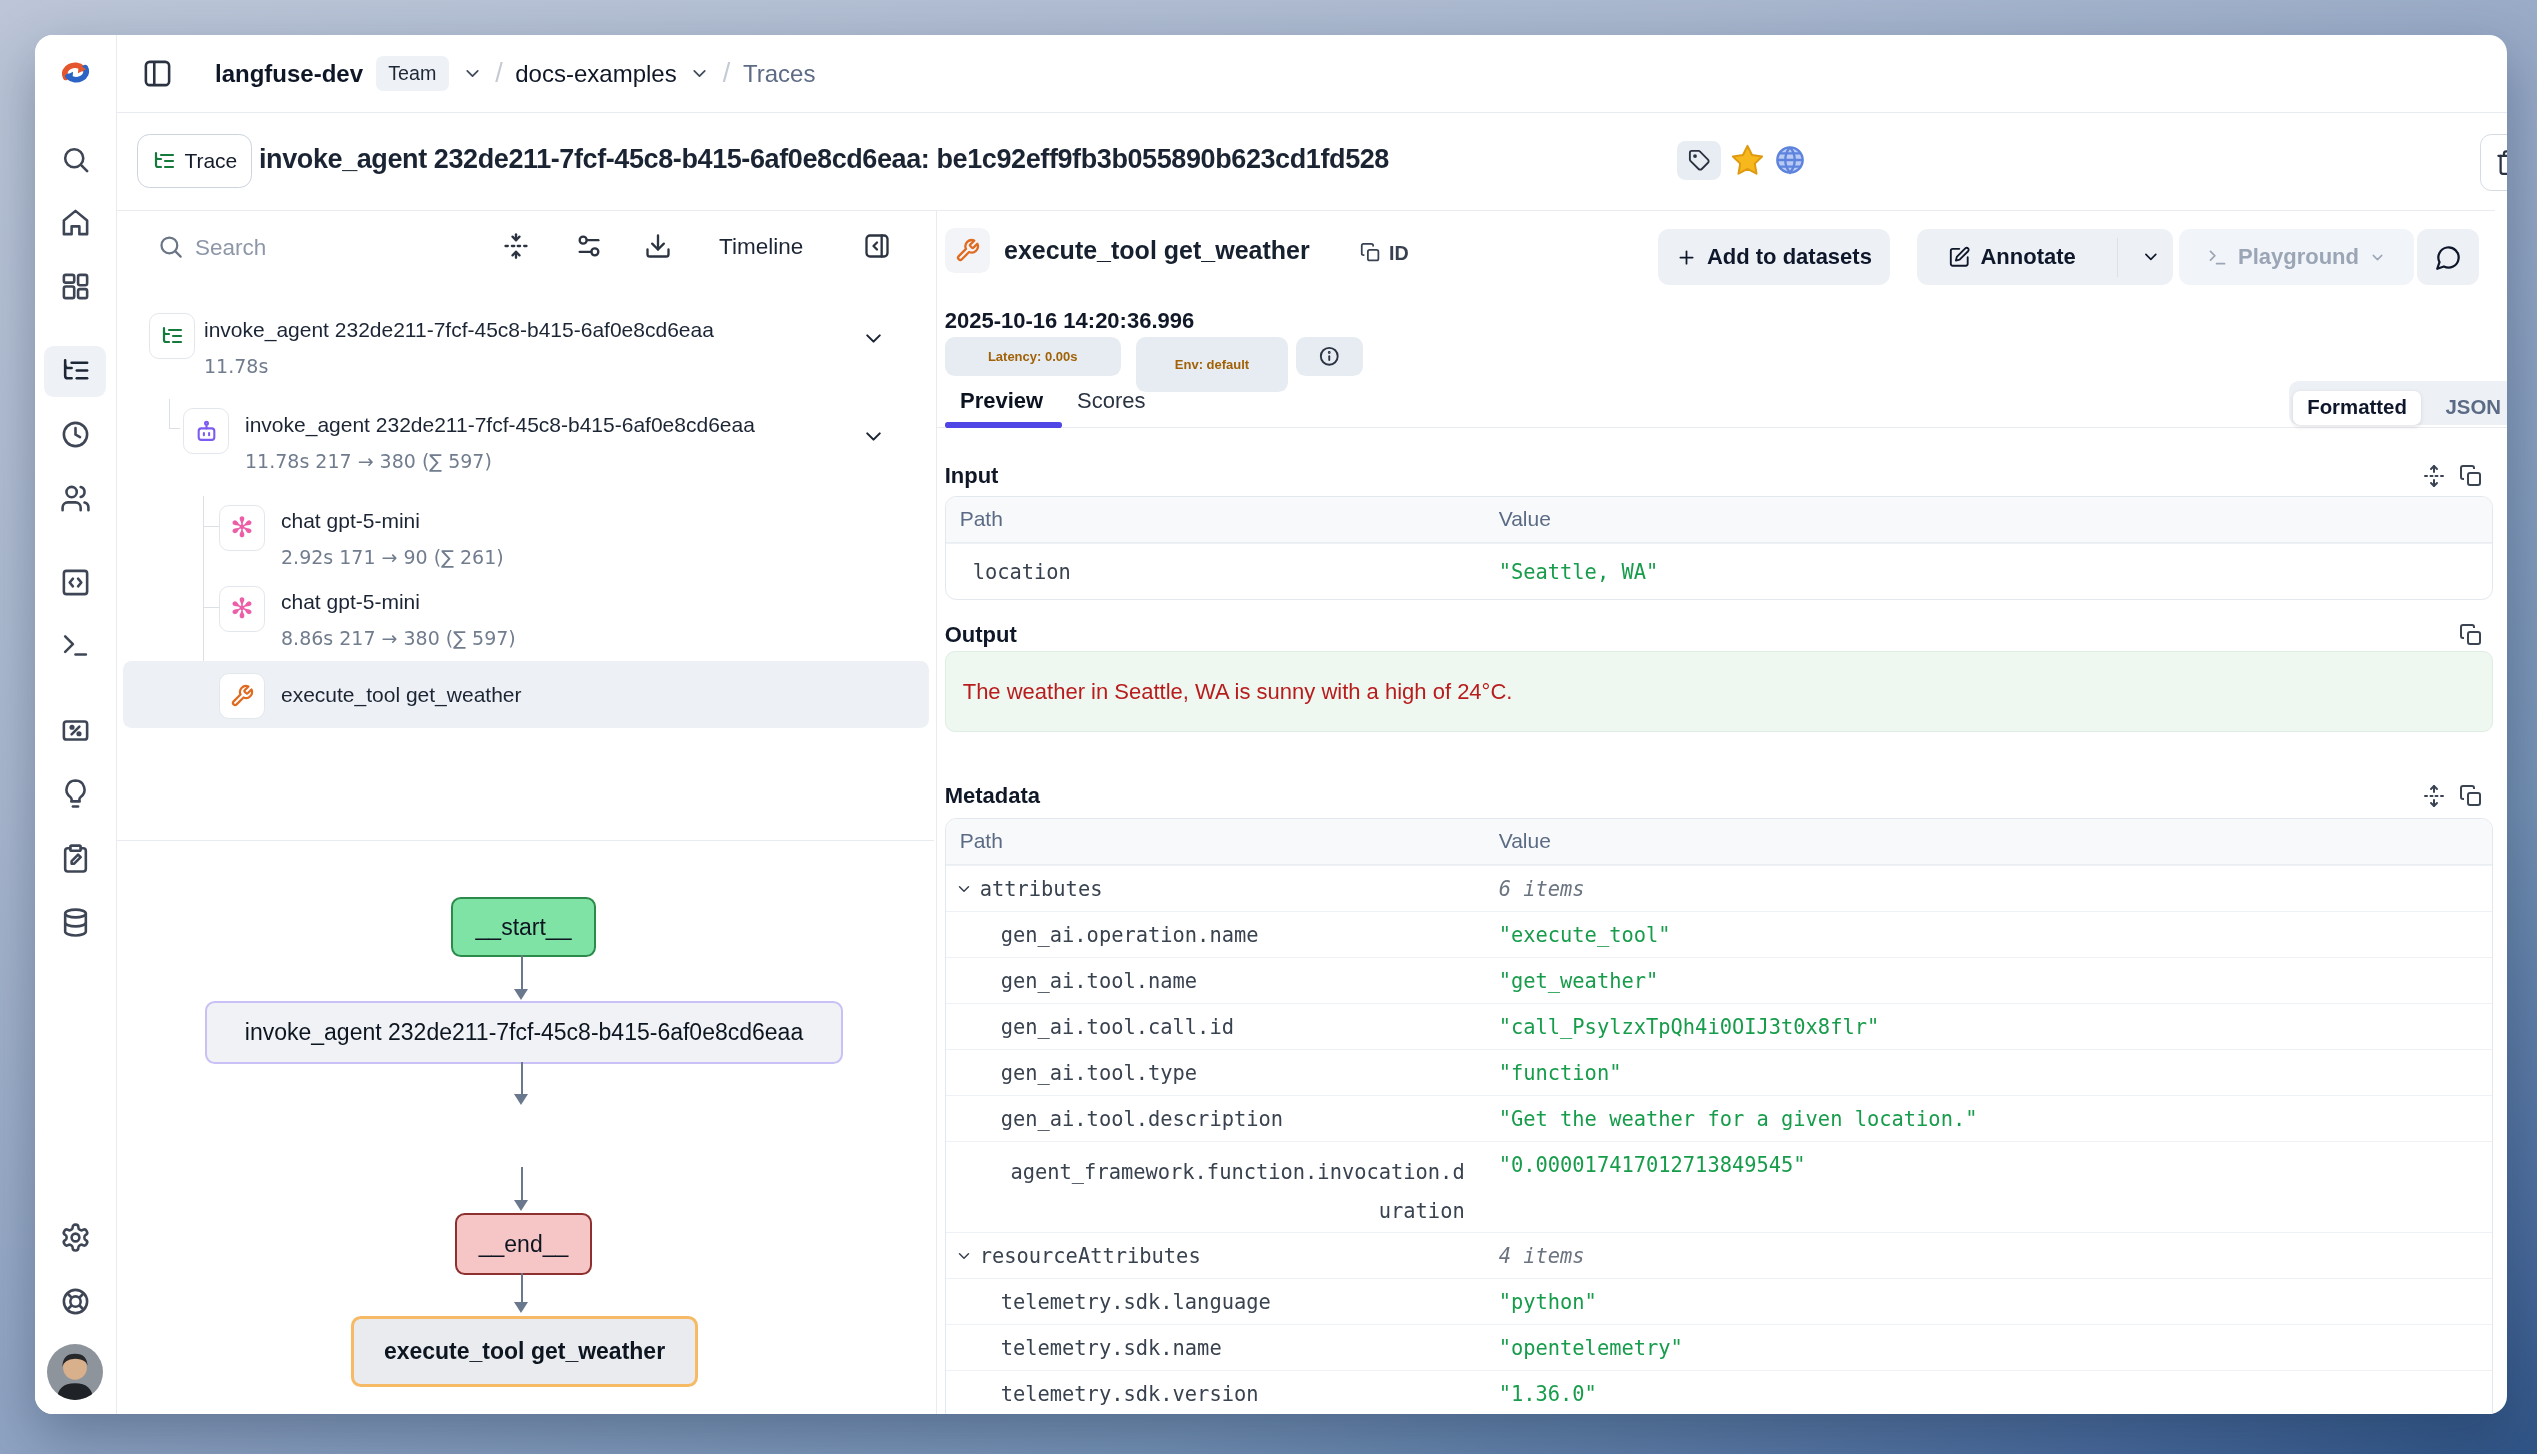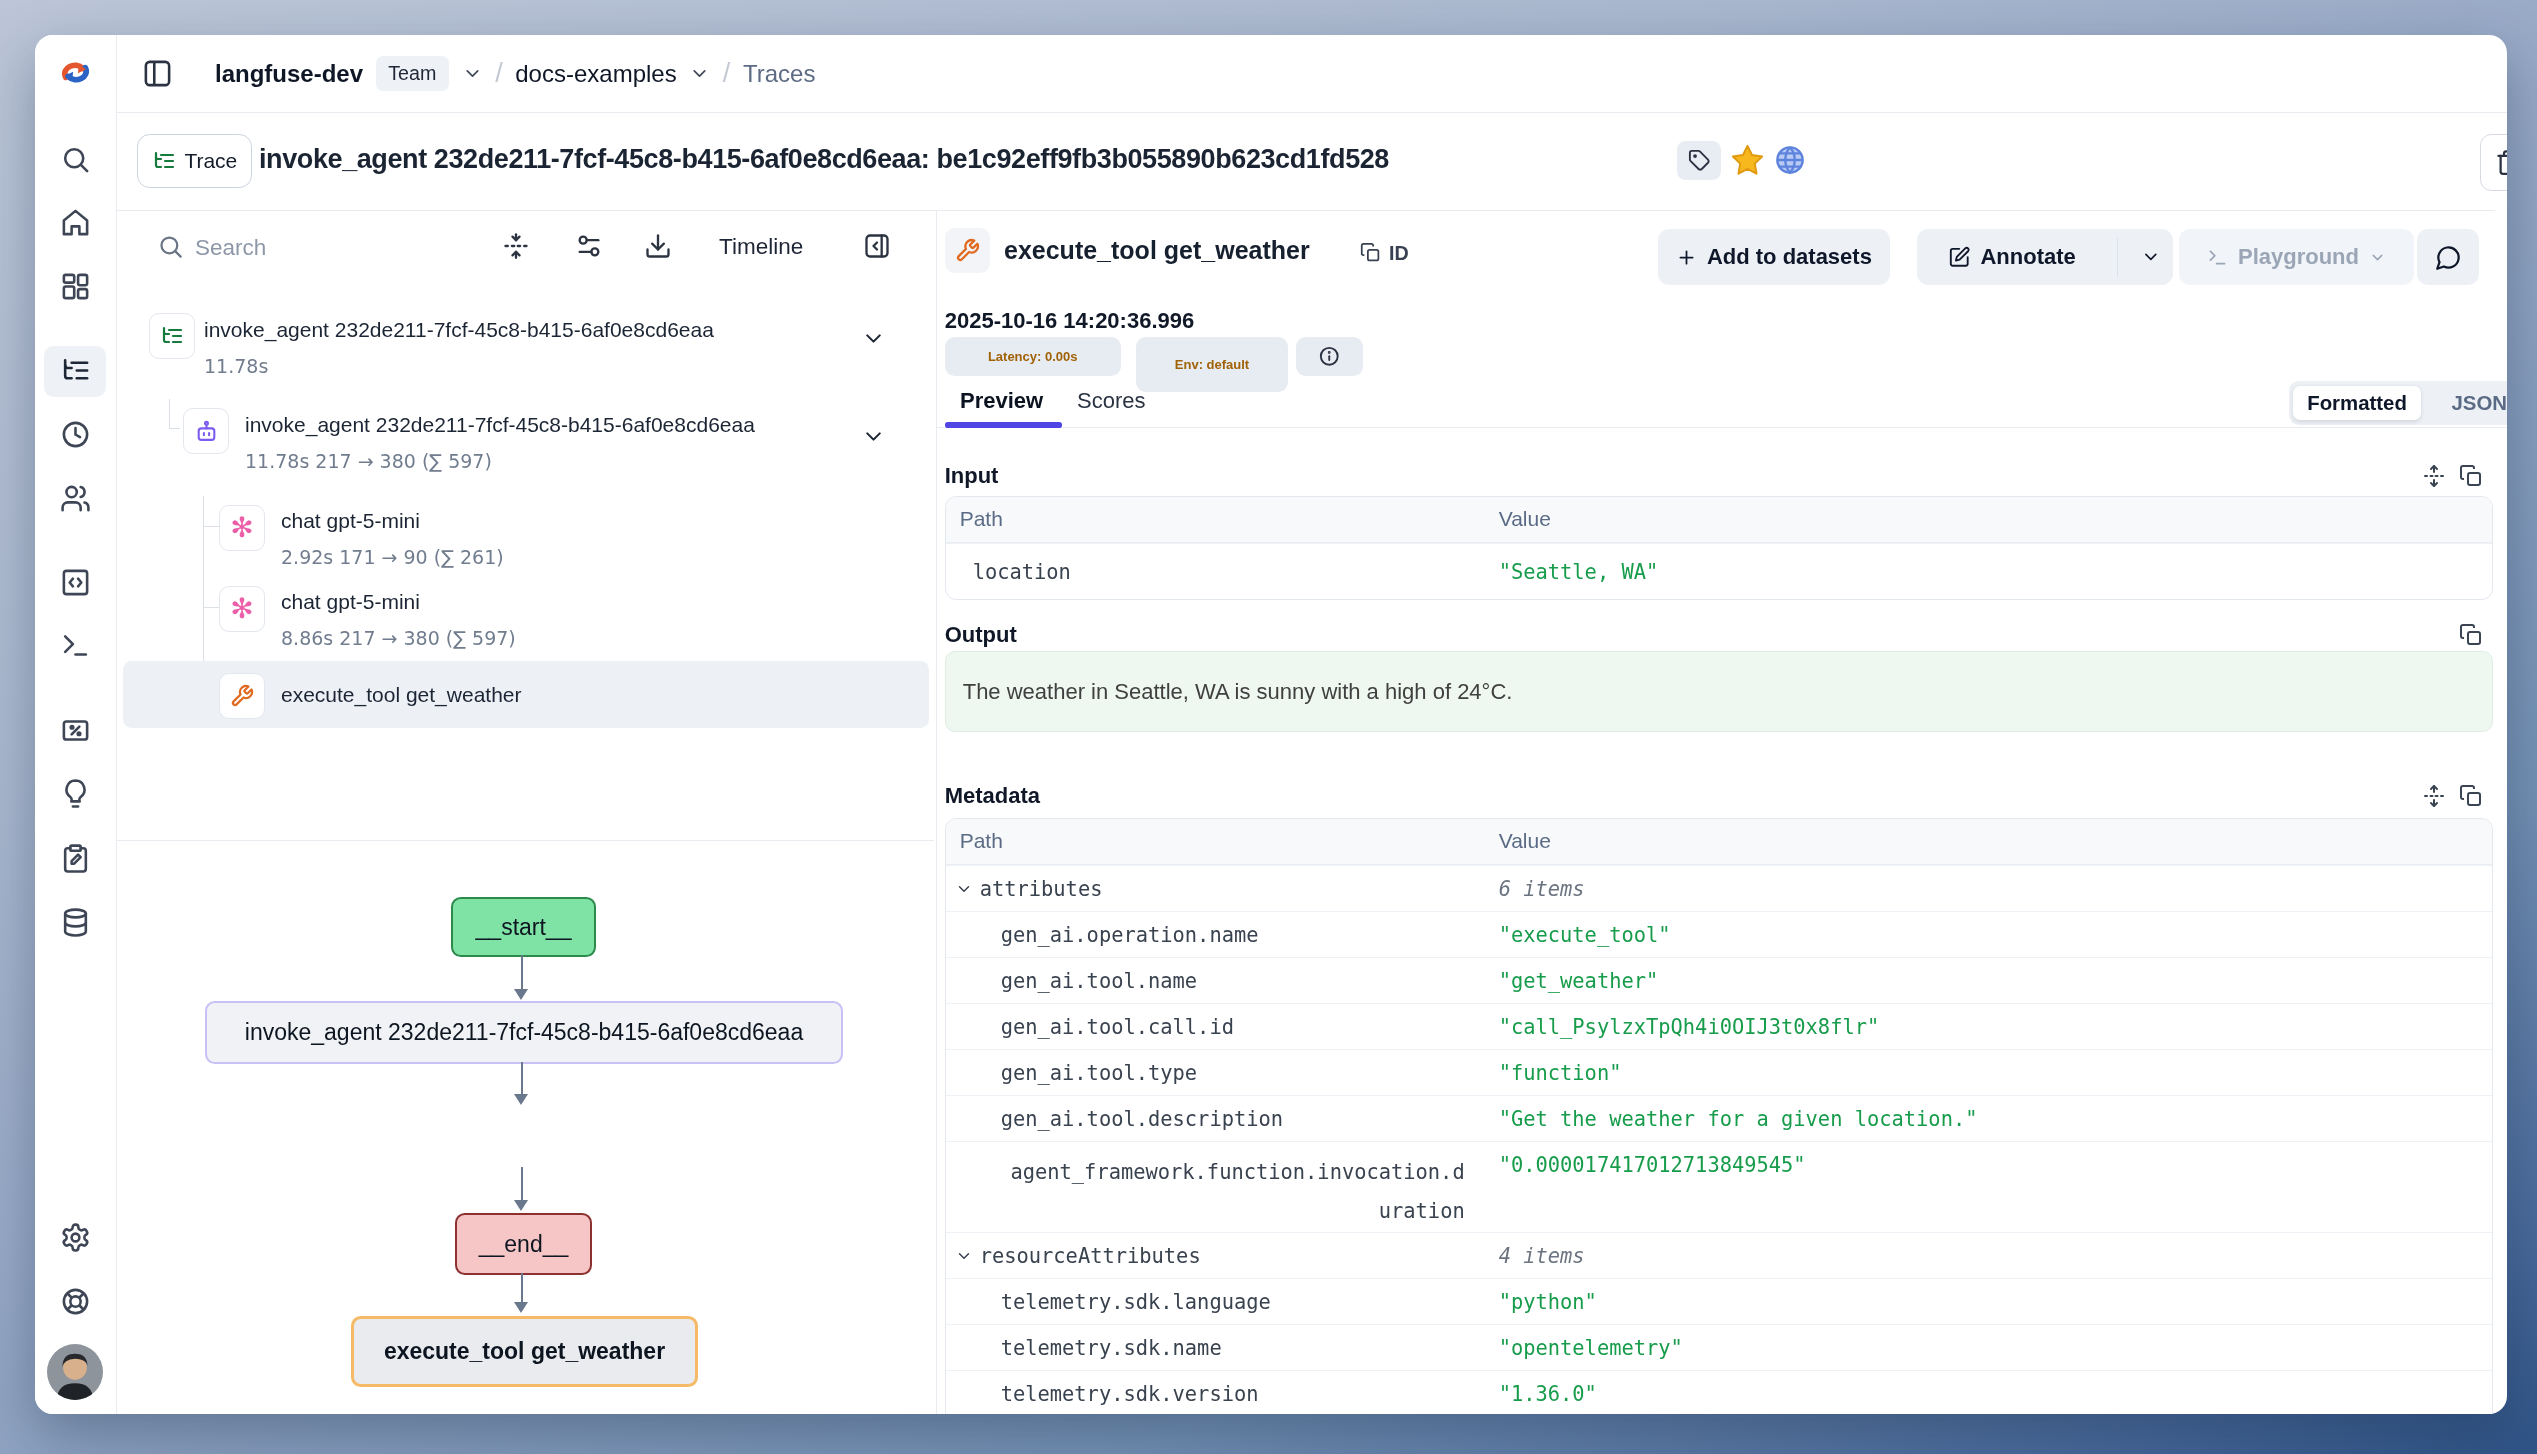--- a/index.html
+++ b/index.html
@@ -451,21 +451,21 @@
           <path d="M12 16v-4"></path>
           <circle cx="12" cy="8" r="0.5" fill="#2b3342"></circle>
         </svg>
     </div>
 
     <span class="abs" style="left:23px;top:177px;font-size:22px;font-weight:600;color:#0b1220;">Preview</span>
     <span class="abs" style="left:140px;top:177px;font-size:22px;font-weight:500;color:#2a3342;">Scores</span>
     <div class="hairline" style="left:0;top:216px;right:0;"></div>
     <div class="abs" style="left:7.7px;top:211px;width:117px;height:5.6px;background:#4f46e5;border-radius:2.8px;"></div>
 
-    <div class="abs" style="left:1352px;top:170px;height:44px;background:#edf1f6;border-radius:9.8px;display:flex;align-items:center;padding:0 4.2px;gap:18px;">
+    <div class="abs" style="left:1352px;top:170px;height:44px;background:#edf1f6;border-radius:9.8px;display:flex;align-items:flex-end;padding:0 4.2px;gap:12px;">
       <span style="background:#fff;border-radius:7px;padding:5.6px 14px;font-size:20.4px;font-weight:600;color:#0f172a;box-shadow:0 1.4px 4.2px rgba(15,23,42,.12);">Formatted</span>
       <span style="padding:5.6px 12.6px;font-size:20.4px;font-weight:600;color:#5b6b85;">JSON</span>
     </div>
 
     <span class="sec-label abs" style="left:7.7px;top:252px;">Input</span>
     <span class="abs" style="left:1485px;top:253px;color:#3b4453;">
       <svg width="24" height="24" viewBox="0 0 24 24" fill="none" stroke="currentColor" stroke-width="2" stroke-linecap="round" stroke-linejoin="round">
           <path d="M12 22v-6"></path>
           <path d="M12 8V2"></path>
           <path d="M3 12h2"></path>
@@ -495,21 +495,21 @@
 
     <span class="sec-label abs" style="left:7.7px;top:411px;">Output</span>
     <span class="abs" style="left:1522px;top:412px;color:#3b4453;">
       <svg width="24" height="24" viewBox="0 0 24 24" fill="none" stroke="currentColor" stroke-width="2">
           <rect x="9" y="9" width="12" height="12" rx="2"></rect>
           <path d="M5 15H4a2 2 0 0 1-2-2V4a2 2 0 0 1 2-2h9a2 2 0 0 1 2 2v1"></path>
         </svg>
     </span>
     <div class="abs" style="left:7.7px;top:440px;width:1546px;height:79px;background:#eef7f0;border:1.4px solid #dfeee3;border-radius:9.8px;
          display:flex;align-items:center;">
-      <span style="margin-left:17px;font-size:22px;color:#404040;">The weather in Seattle, WA is sunny with a high of 24°C.</span>
+      <span style="margin-left:17px;font-size:22px;color:#b91c1c;">The weather in Seattle, WA is sunny with a high of 24°C.</span>
     </div>
 
     <span class="sec-label abs" style="left:7.7px;top:572px;">Metadata</span>
     <span class="abs" style="left:1485px;top:573px;color:#3b4453;">
       <svg width="24" height="24" viewBox="0 0 24 24" fill="none" stroke="currentColor" stroke-width="2" stroke-linecap="round" stroke-linejoin="round">
           <path d="M12 22v-6"></path>
           <path d="M12 8V2"></path>
           <path d="M3 12h2"></path>
           <path d="M8.5 12h2"></path>
           <path d="M13.5 12h2"></path>

